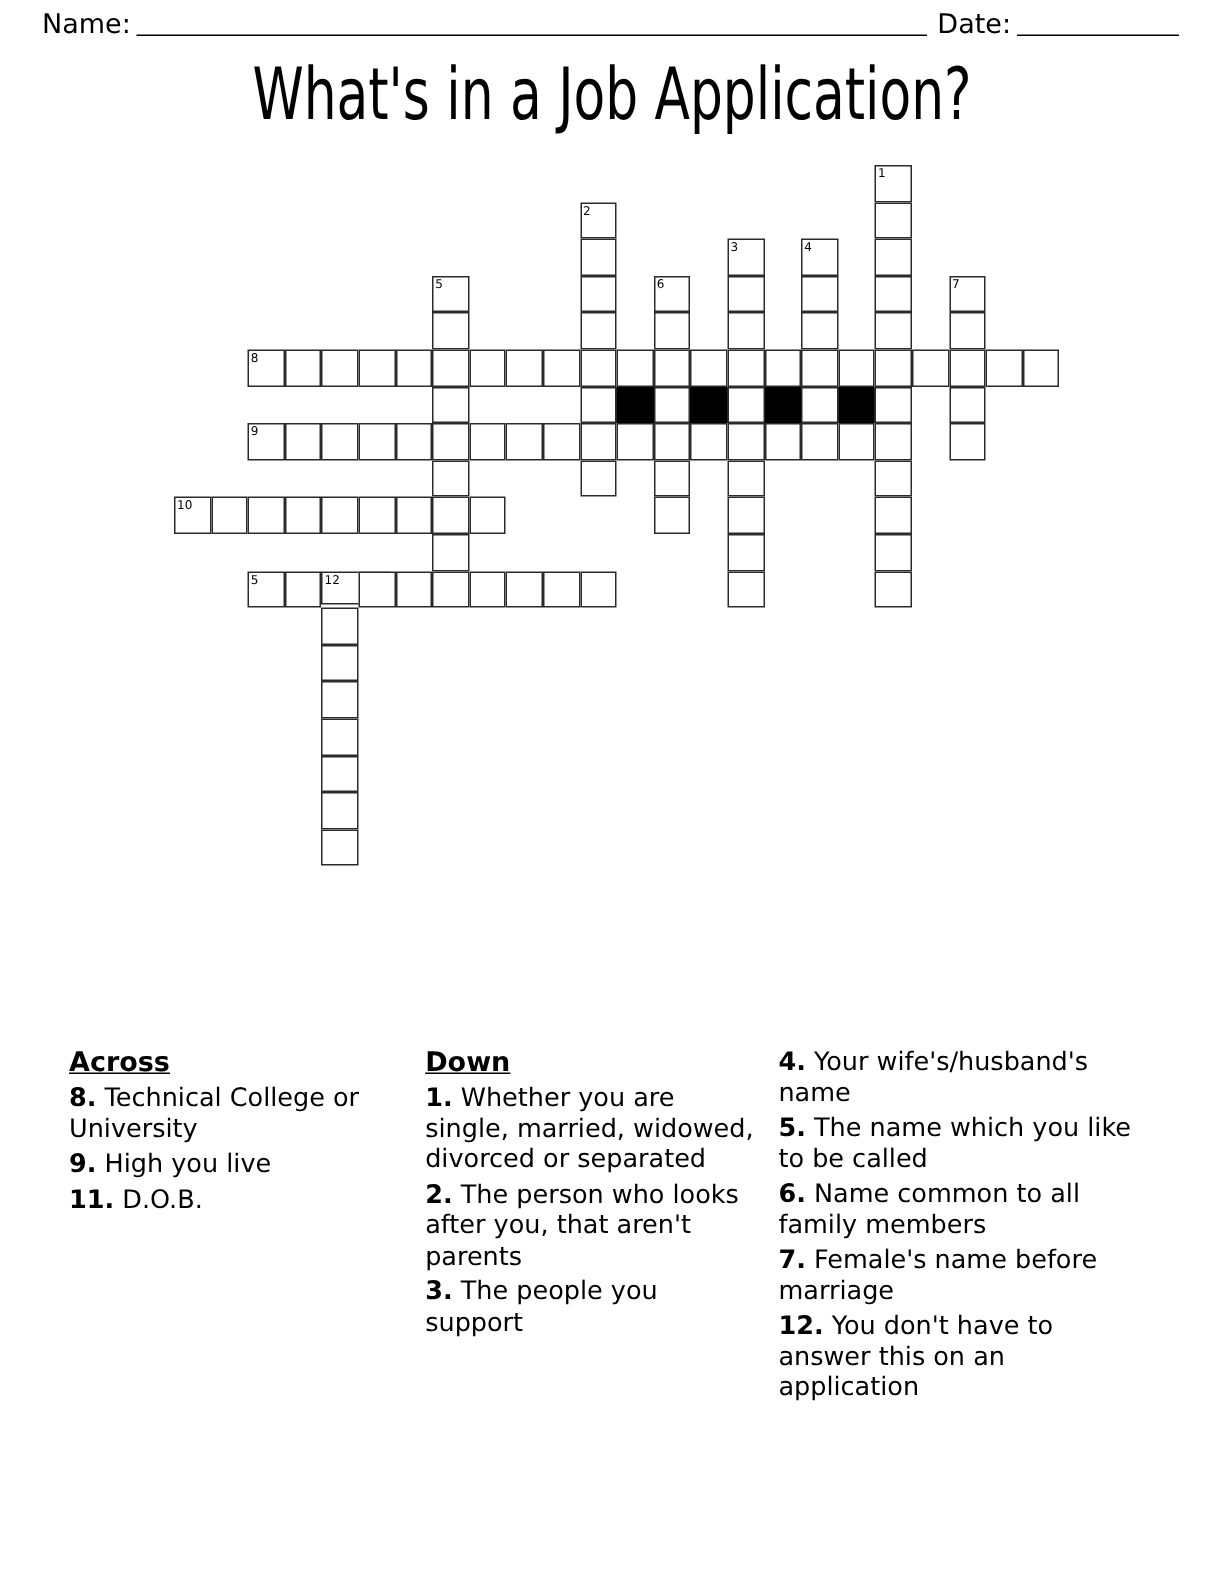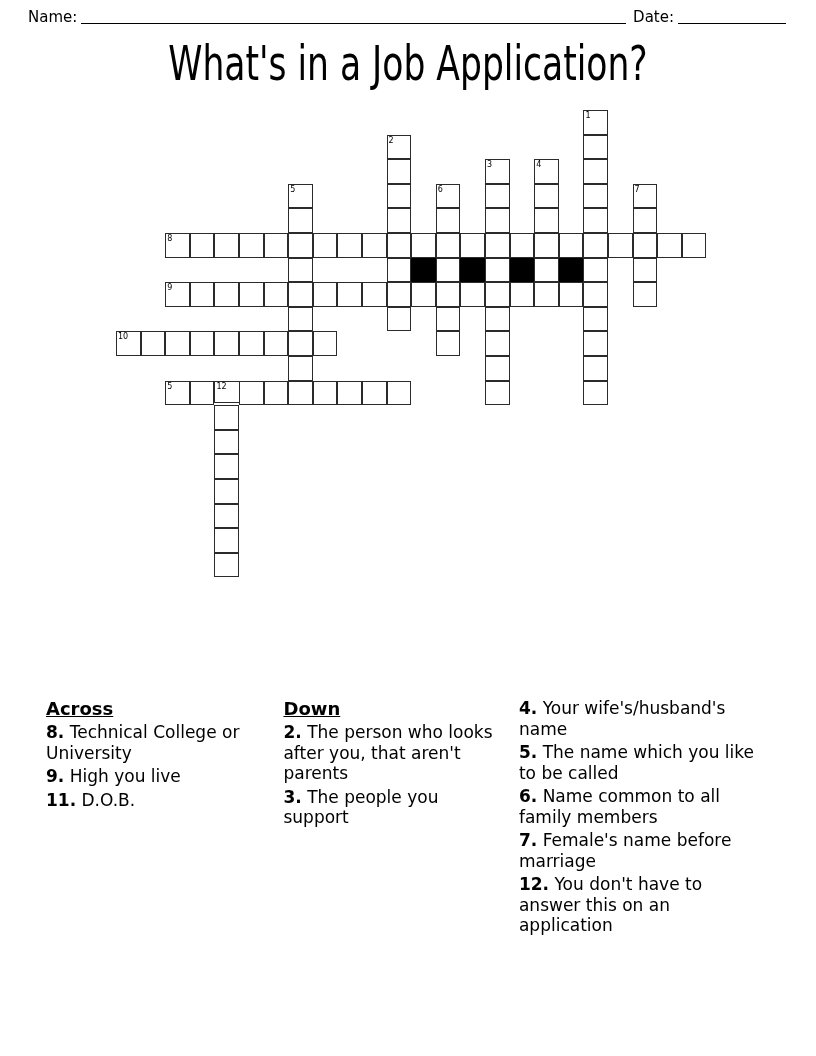--- a/index.html
+++ b/index.html
@@ -23,21 +23,21 @@
     left: 0px;
     width: 816px;
     height: 26px;
     display: flex;
     align-items: flex-end;
     padding: 0 28px;
     box-sizing: border-box;
     font-size: 15px;
   }
   .field-label {
-    font-size: 15px;
+    font-size: 18px;
     line-height: 18px;
     white-space: nowrap;
     text-align: right;
   }
   .field-rule {
     border-bottom: 1px solid #000;
     height: 14px;
     margin: 0 2px 2px 4px;
   }
   .name-rule { flex: 1 1 auto; }
@@ -291,20 +291,24 @@
     </div>
     <div class="clue">
       <span class="cnum">11.</span>
       <span>D.O.B.</span>
     </div>
   </div>
 
   <div class="clue-col col-b">
     <div class="clue-heading">Down</div>
     <div class="clue">
+      <span class="cnum">1.</span>
+      <span>Whether you are single, married, widowed, divorced or separated</span>
+    </div>
+    <div class="clue">
       <span class="cnum">2.</span>
       <span>The person who looks after you, that aren't parents</span>
     </div>
     <div class="clue">
       <span class="cnum">3.</span>
       <span>The people you support</span>
     </div>
   </div>
 
   <div class="clue-col col-c">

